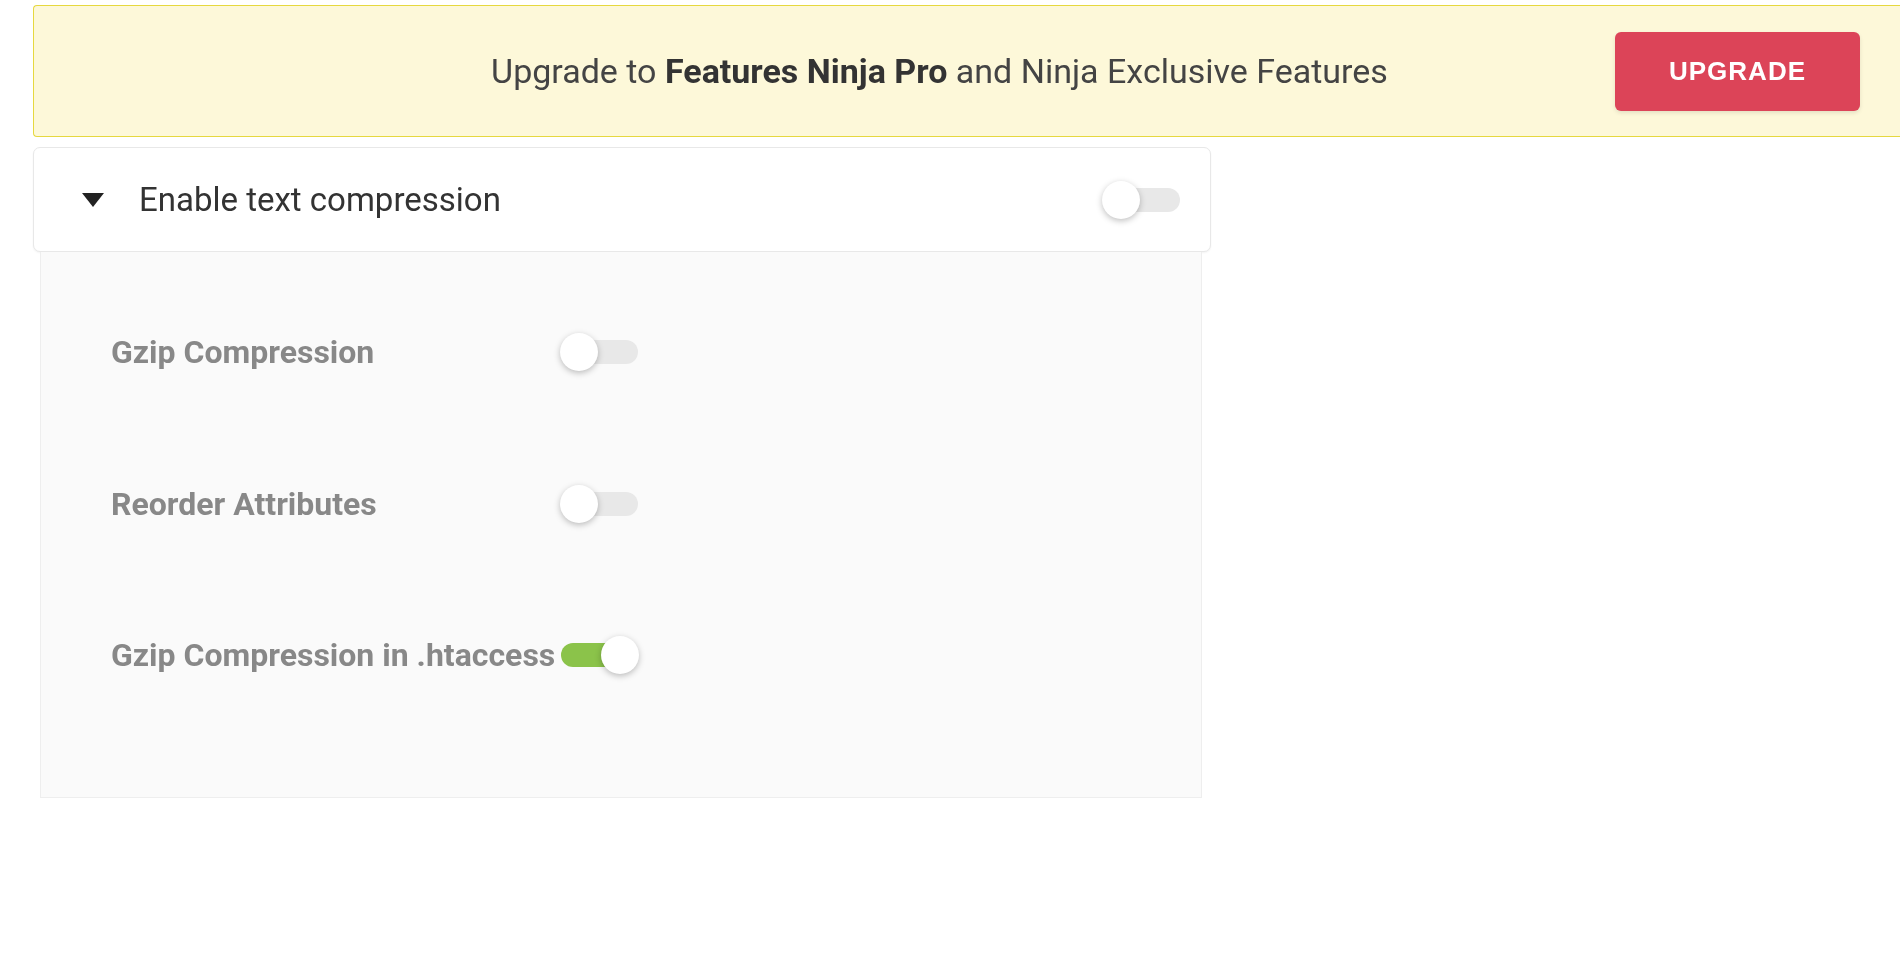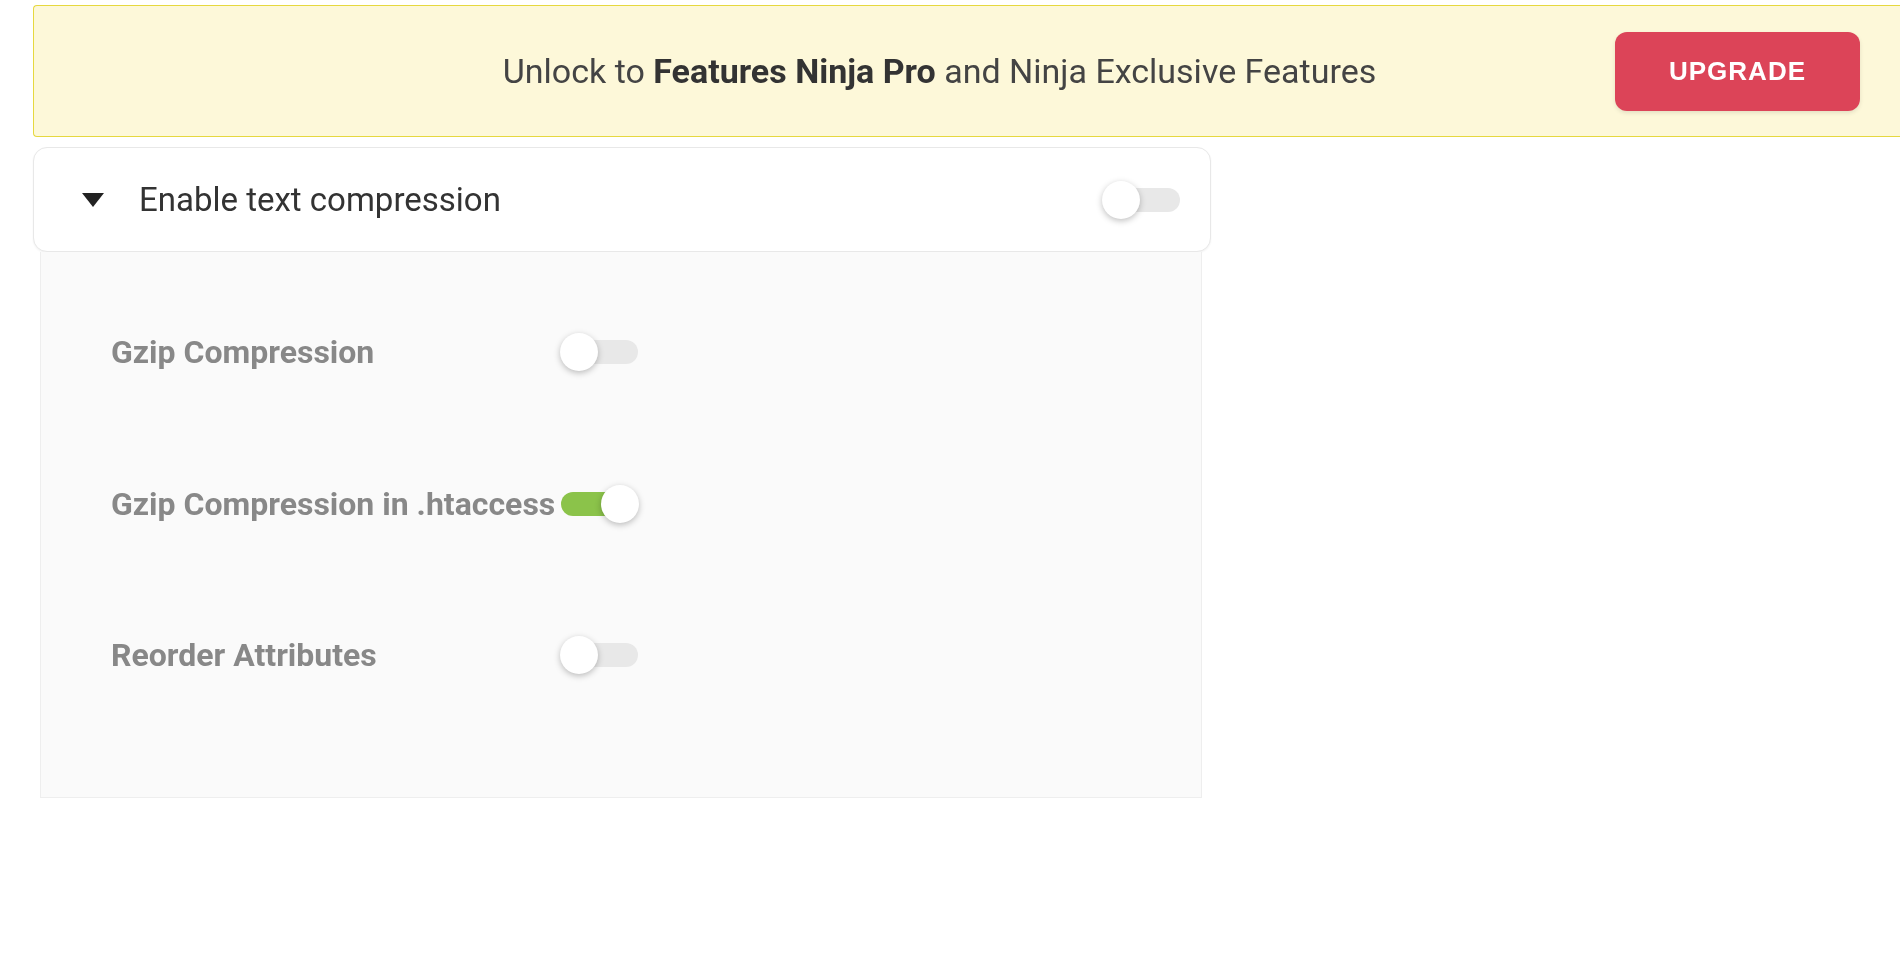--- a/index.html
+++ b/index.html
@@ -41,36 +41,36 @@
     
     .upgrade-text strong {
       font-weight: 700;
       color: #333;
     }
     
     .upgrade-button {
       background: #dc4458;
       color: #ffffff;
       border: none;
-      border-radius: 12px;
+      border-radius: 6px;
       padding: 24px 54px;
       font-size: 26px;
       font-weight: 700;
       letter-spacing: 1px;
       cursor: pointer;
       margin-left: 60px;
       box-shadow: 0 2px 4px rgba(0,0,0,0.1);
     }
     
     .panel-header {
       margin: 10px 0 0 33px;
       width: 1178px;
       background: #ffffff;
       border: 1px solid #e8e8e8;
-      border-radius: 14px;
+      border-radius: 7px;
       height: 105px;
       display: flex;
       align-items: center;
       padding: 0 30px 0 48px;
       box-shadow: 0 1px 2px rgba(0,0,0,0.05);
     }
     
     .chevron-icon {
       width: 0;
       height: 0;
@@ -164,45 +164,45 @@
       top: -7px;
       left: -1px;
       box-shadow: 0 2px 6px rgba(0,0,0,0.25);
     }
   </style>
 </head>
 <body>
 
 <div class="upgrade-banner">
   <div class="upgrade-text">
-    <span>Unlock to </span><strong>Features Ninja Pro</strong><span> and Ninja Exclusive Features</span>
+    <span>Upgrade to </span><strong>Features Ninja Pro</strong><span> and Ninja Exclusive Features</span>
   </div>
   <button class="upgrade-button">UPGRADE</button>
 </div>
 
 <div class="panel-header">
   <div class="chevron-icon"></div>
   <div class="panel-title">Enable text compression</div>
   <div class="header-toggle">
     <div class="toggle-knob"></div>
   </div>
 </div>
 
 <div class="panel-body">
   <div class="setting-row">
     <div class="setting-label">Gzip Compression</div>
     <div class="toggle">
       <div class="toggle-knob"></div>
     </div>
   </div>
   <div class="setting-row">
+    <div class="setting-label">Reorder Attributes</div>
+    <div class="toggle">
+      <div class="toggle-knob"></div>
+    </div>
+  </div>
+  <div class="setting-row">
     <div class="setting-label">Gzip Compression in .htaccess</div>
     <div class="toggle on">
       <div class="toggle-knob"></div>
     </div>
   </div>
-  <div class="setting-row">
-    <div class="setting-label">Reorder Attributes</div>
-    <div class="toggle">
-      <div class="toggle-knob"></div>
-    </div>
-  </div>
 </div>
 
 </body></html>

